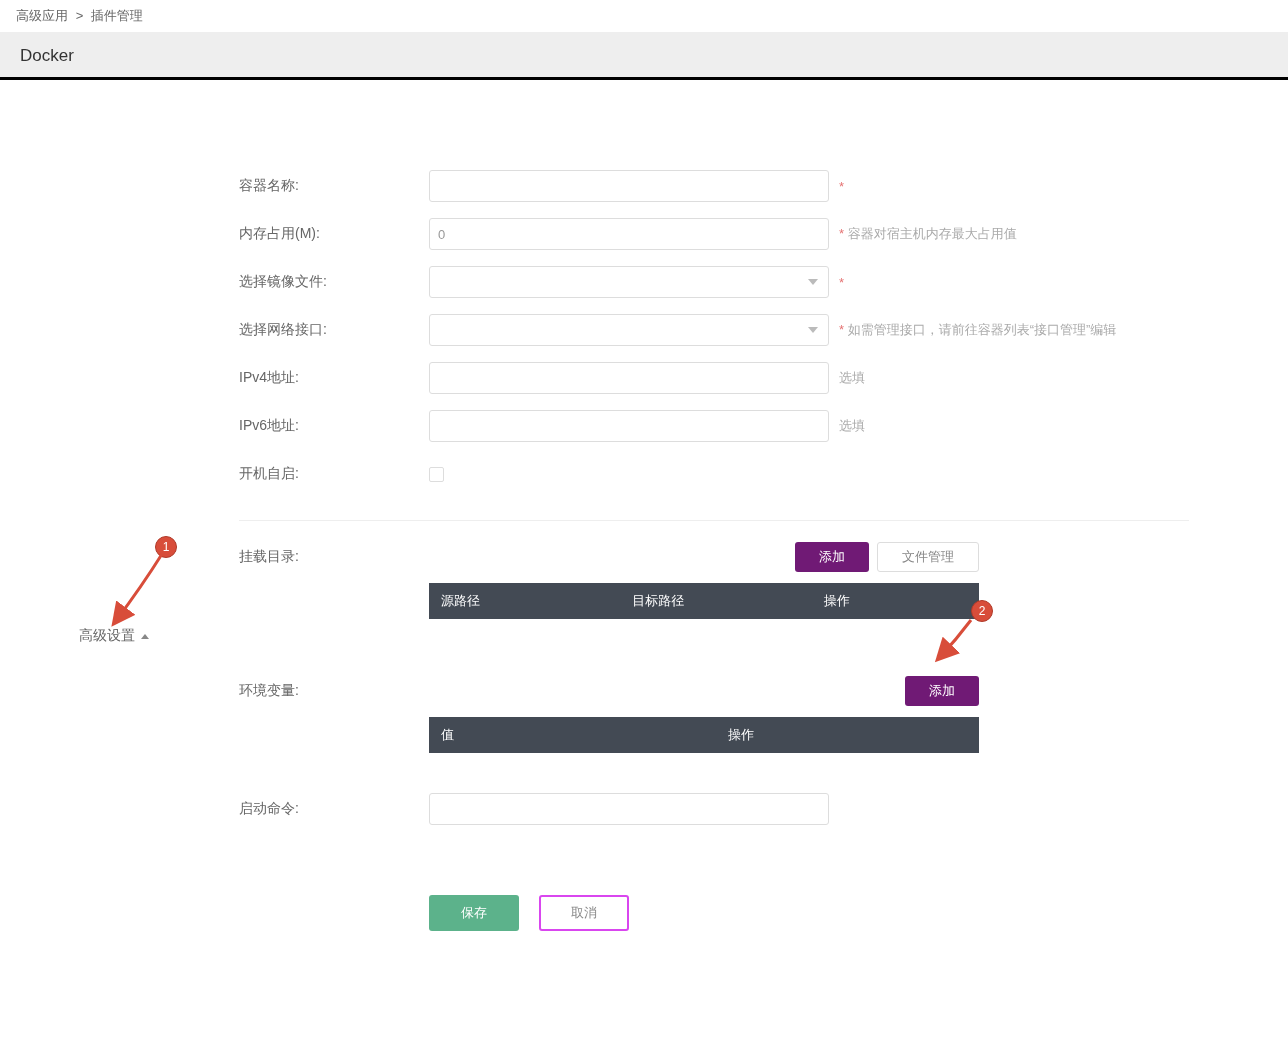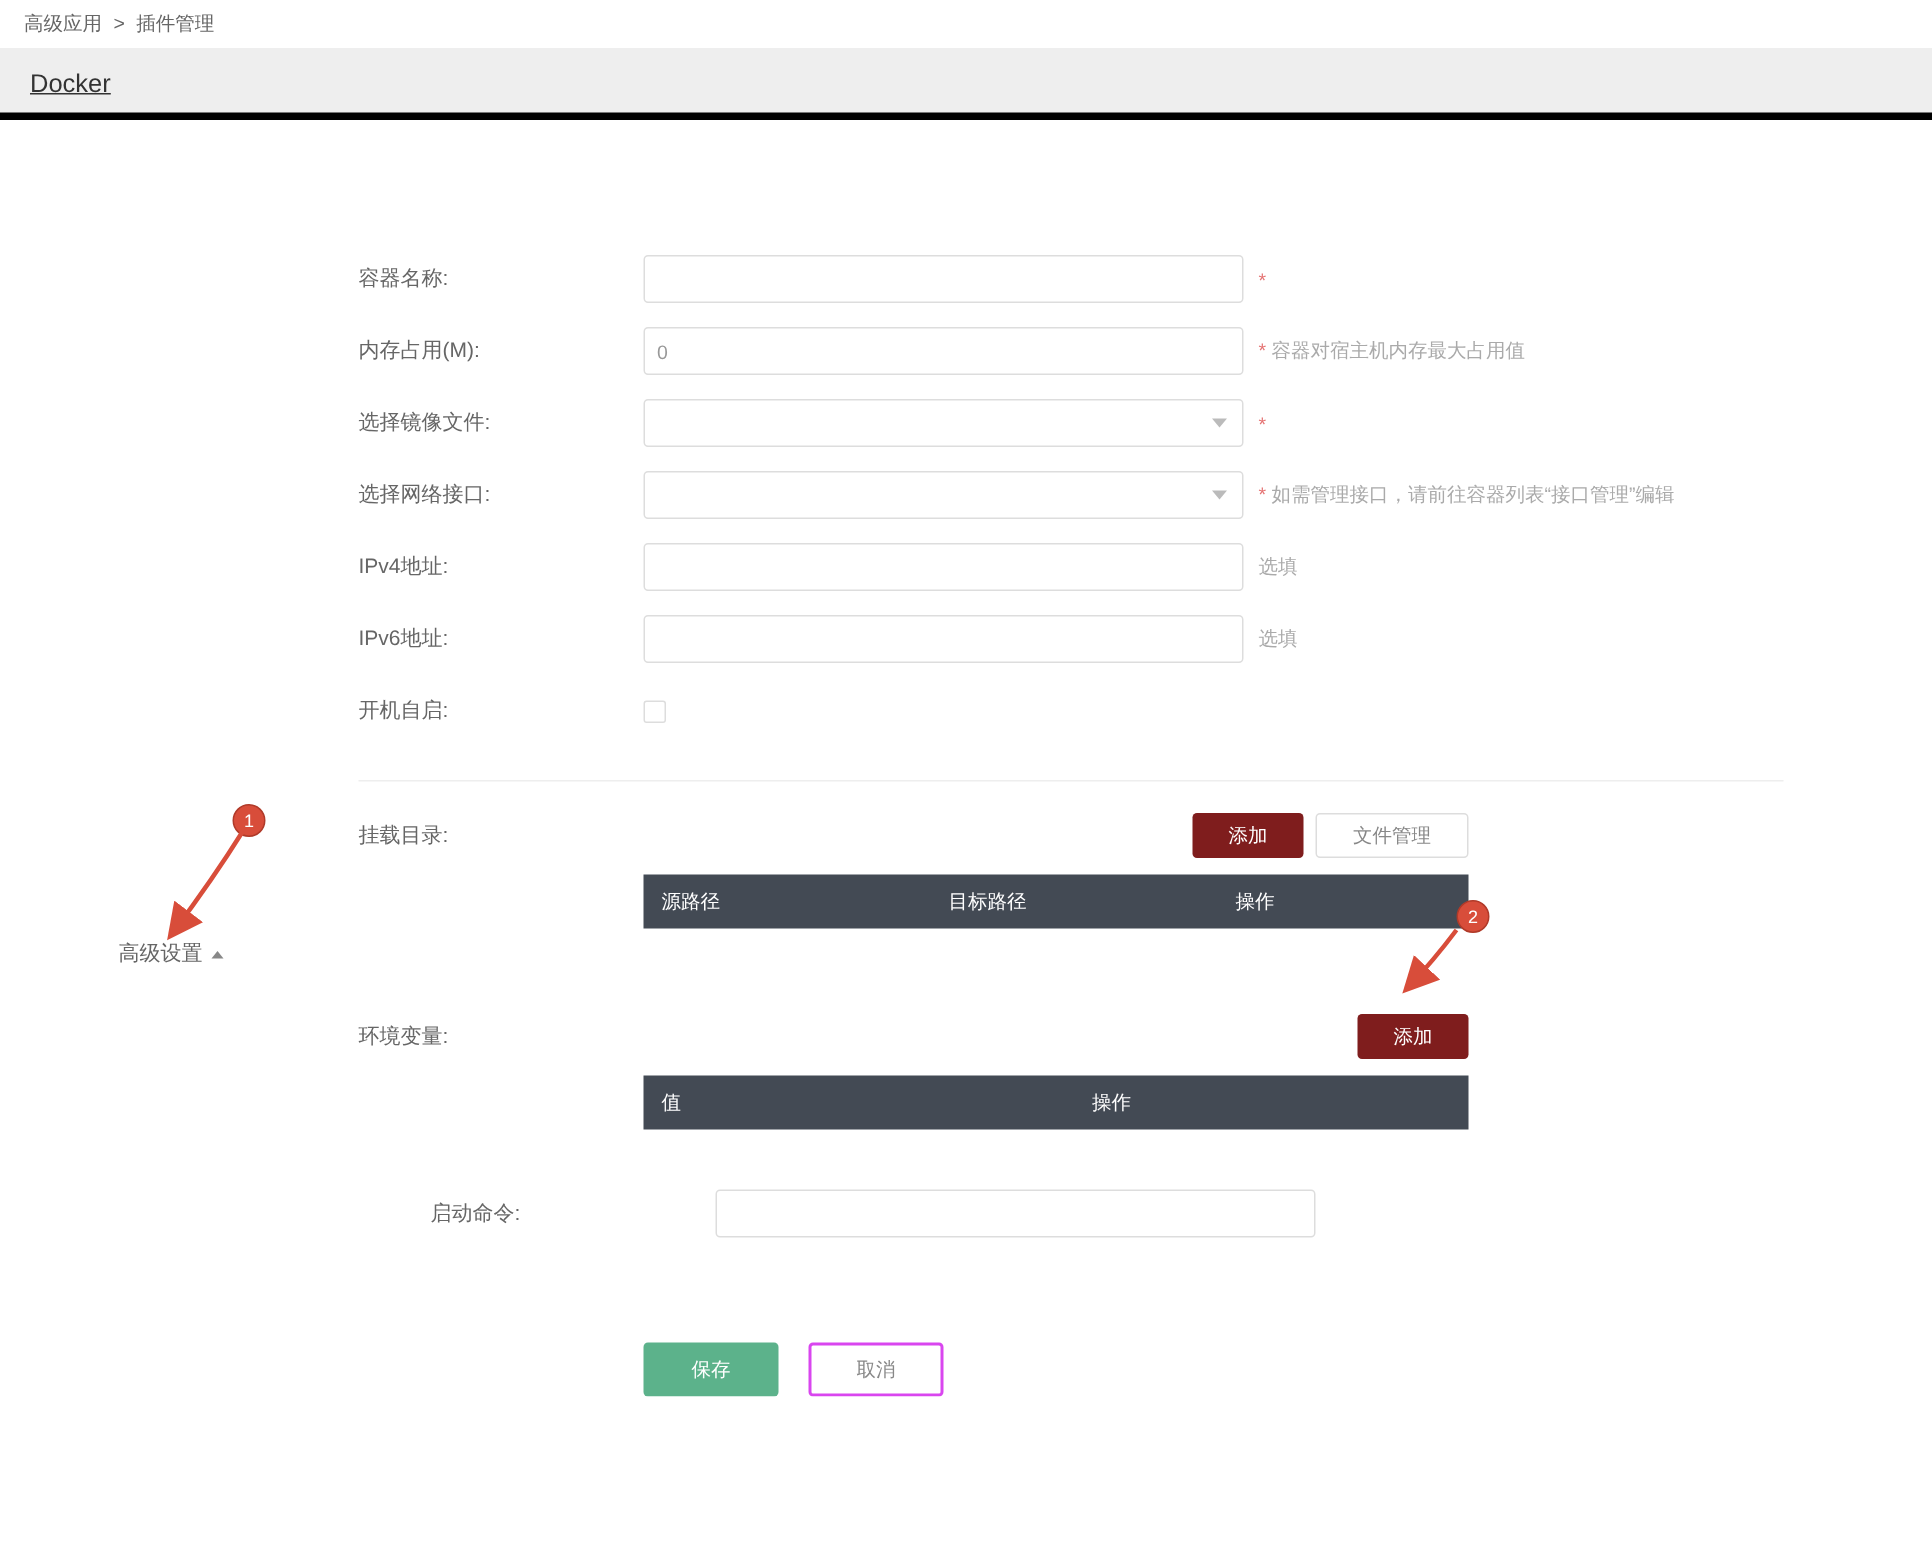--- a/index.html
+++ b/index.html
@@ -17,22 +17,21 @@
       color: #666;
       background: #fff;
     }
     .title-bar {
       background: #eeeeee;
       height: 48px;
       line-height: 48px;
       padding-left: 20px;
       font-size: 17px;
       color: #333;
-      border-bottom: 5px solid #000000;
-      text-decoration: underline;
+      border-bottom: 3px solid #000000;
     }
     .content-wrap {
       width: 1210px;
       margin: 0 auto;
       padding-top: 90px;
       position: relative;
     }
     .sidebar-collapse {
       position: absolute;
       left: 40px;
@@ -124,21 +123,21 @@
     .btn {
       height: 30px;
       padding: 0 24px;
       border-radius: 3px;
       font-size: 13px;
       cursor: pointer;
       display:inline-flex;
       align-items:center;
     }
     .btn-green {
-      background: #7f1d1d;
+      background: #701a75;
       color: #fff;
       border: none;
     }
     .btn-outline {
       background: #fff;
       border: 1px solid #ddd;
       color: #888;
     }
     .tbl-head {
       background: #434a54;
@@ -147,21 +146,21 @@
       height: 36px;
       line-height: 36px;
       width: 550px;
       margin-left: 190px;
       font-size: 13px;
       gap: 24px;
     }
     .th { flex:1; padding-left: 12px; }
     .th:first-child { flex:1; }
     .env-btn-wrap { margin-left:auto; margin-right:210px; }
-    .launch-row { margin-top: 40px; margin-left: 48px; }
+    .launch-row { margin-top: 40px; }
     .footer-btns {
       margin-left: 190px;
       margin-top: 70px;
       display:flex;
       gap: 20px;
     }
     .btn-save {
       background: #5cb28b;
       color: #fff;
       border: none;

